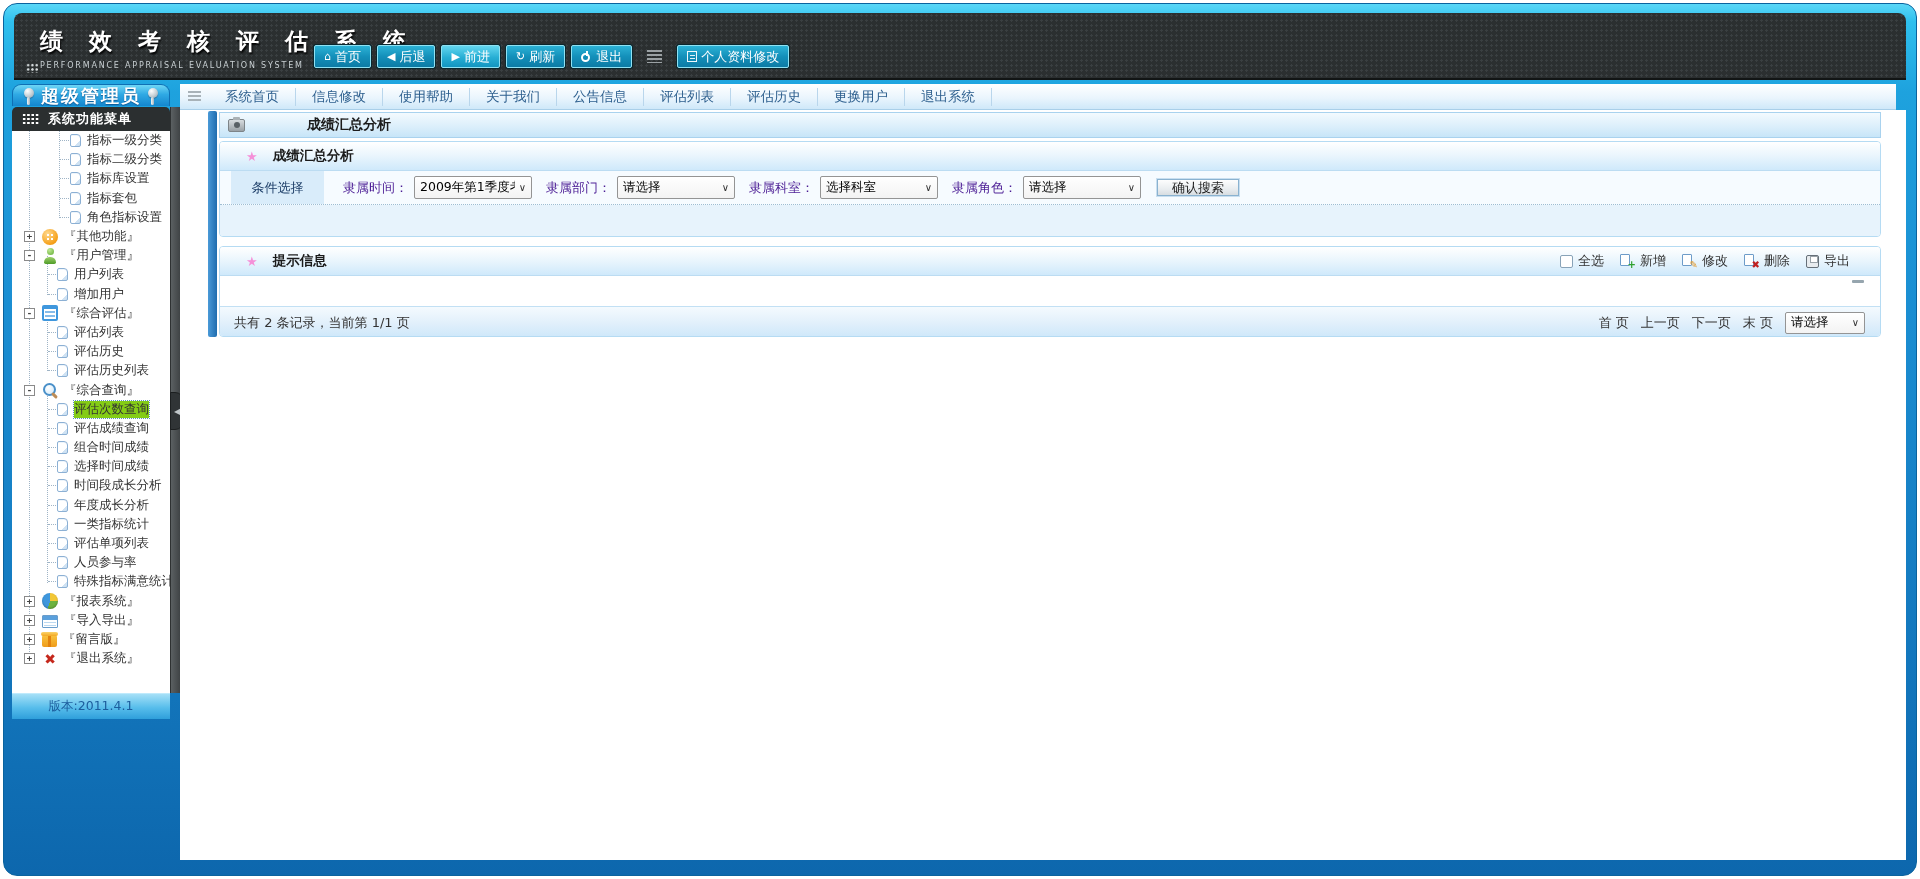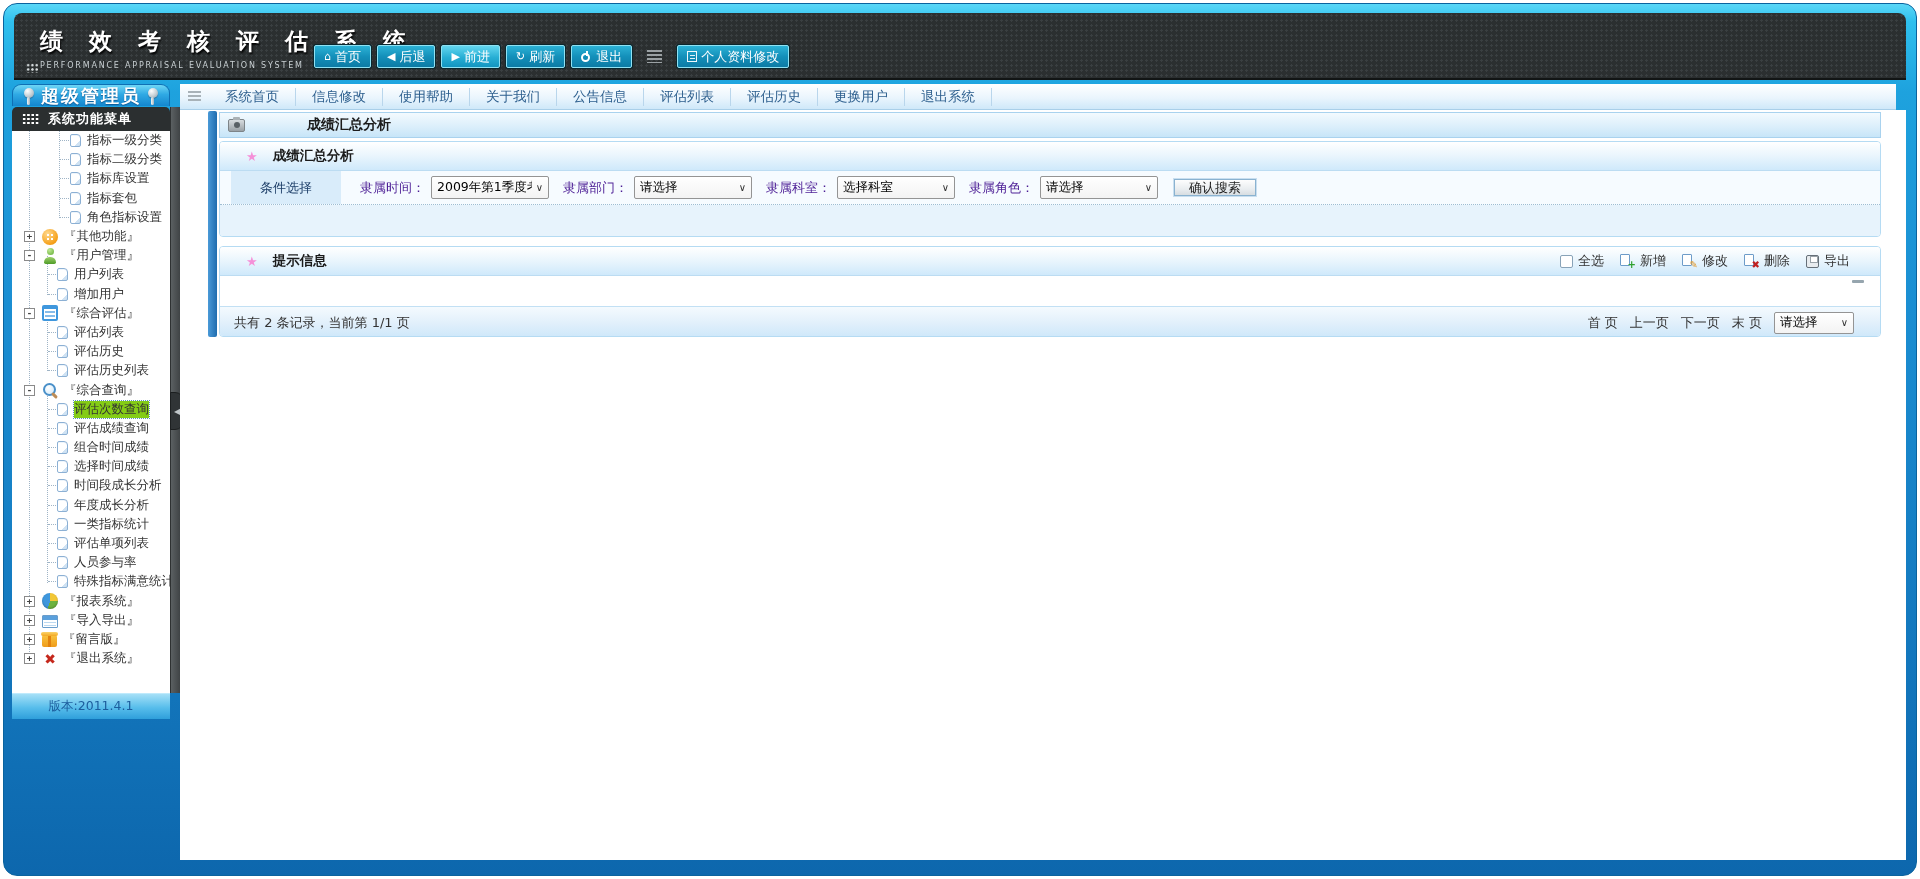--- a/index.html
+++ b/index.html
@@ -129,21 +129,21 @@
 
   .panel { position:absolute; left:215px; width:1662px; background:#fff; border:1px solid #b5dbf3; border-radius:4px; overflow:hidden; }
   .panel1 { top:137px; height:96px; } .panel2 { top:242px; height:91px; }
   .phead { height:29px; display:flex; align-items:center;
     background:linear-gradient(180deg,#ffffff 0%,#e9f5fd 50%,#cfe9fb 100%); border-bottom:1px solid #bcdcf2; }
   .star { margin-left:26px; color:#f590d8; font-size:13px; }
   .ptitle { margin-left:15px; font-size:13.5px; font-weight:bold; color:#1b1b1b; }
 
   .cond-row { display:flex; align-items:stretch; height:34px; background:#f6fbff; padding-left:11px;
     border-bottom:1px dotted #9fbdd2; }
-  .cond-cell { width:110px; background:#d9ecfa; display:flex; align-items:center; justify-content:center;
+  .cond-cell { width:93px; background:#d9ecfa; display:flex; align-items:center; justify-content:center;
     font-size:13px; color:#1d3e68; flex:none; }
   .fields { display:flex; align-items:center; margin-left:5px; }
   .flabel { font-size:13px; color:#4c1d95; margin:0 6px 0 14px; white-space:nowrap; }
   .select { width:118px; height:23px; background:linear-gradient(180deg,#ffffff,#f3f3f3); border:1px solid #949494;
     border-radius:2px; display:flex; align-items:center; justify-content:space-between; padding:0 5px; cursor:pointer; }
   .sel-val { font-size:12.5px; color:#000; white-space:nowrap; overflow:hidden; }
   .chev { font-size:10px; color:#333; margin-left:4px; flex:none; }
   .search-btn { margin-left:16px; width:82px; height:17px; font-size:13px; color:#1d1d1d; cursor:pointer;
     background:linear-gradient(180deg,#fdfdfd 0%,#e9edf0 60%,#d7dde1 100%); border:1px solid #8ab2d0;
     box-shadow:0 0 0 1px #c9dff0; display:flex; align-items:center; justify-content:center; }
@@ -157,21 +157,21 @@
   .tbi .ov { position:absolute; right:-1px; bottom:-2px; font-size:10px; font-weight:bold; line-height:10px; }
   .ov-add { color:#2fa12f; } .ov-del { color:#c02020; font-size:9px; }
   .ov-pencil { color:#e09a2f; font-size:12px; right:-3px; bottom:-1px; }
   .ic-floppy { position:relative; width:13px; height:13px; background:#e8ecef; border:1px solid #667079; border-radius:2px; flex:none; }
   .ic-floppy::before { content:""; position:absolute; top:0; left:3px; width:6px; height:5px; background:#fff; border:1px solid #99a2a9; }
   .p2-body { position:relative; height:30px; background:#fff; }
   .dash { position:absolute; right:16px; top:4px; width:12px; height:3px; background:#96a5ae; border-radius:1px; }
   .pager { height:32px; display:flex; align-items:center; border-top:1px solid #c2e0f4;
     background:linear-gradient(180deg,#f4fafe 0%,#e2f0fb 50%,#cde7fa 100%); }
   .pager-summary { padding-left:14px; font-size:13px; color:#333; }
-  .pager-right { margin-left:auto; display:flex; align-items:center; gap:12px; padding-right:26px;justify-content:flex-end; }
+  .pager-right { margin-left:auto; display:flex; align-items:center; gap:12px; padding-right:15px;justify-content:flex-end; }
   .plink { font-size:13px; color:#333; cursor:pointer; white-space:nowrap; }
   .pager .select { width:80px; height:22px; }
 
   
   .watermark { position:absolute; right:58px; top:800px; text-align:right; }
   .wm-brand { font-family:"DejaVu Serif",serif; font-weight:bold; font-size:36px; line-height:38px; }
   .wm-green { color:#5cb531; } .wm-orange { color:#ff7200; }
   .wm-tag { font-size:17px; color:#9a9a9a; letter-spacing:2.5px; margin-top:2px; }
 </style>
 </head>

